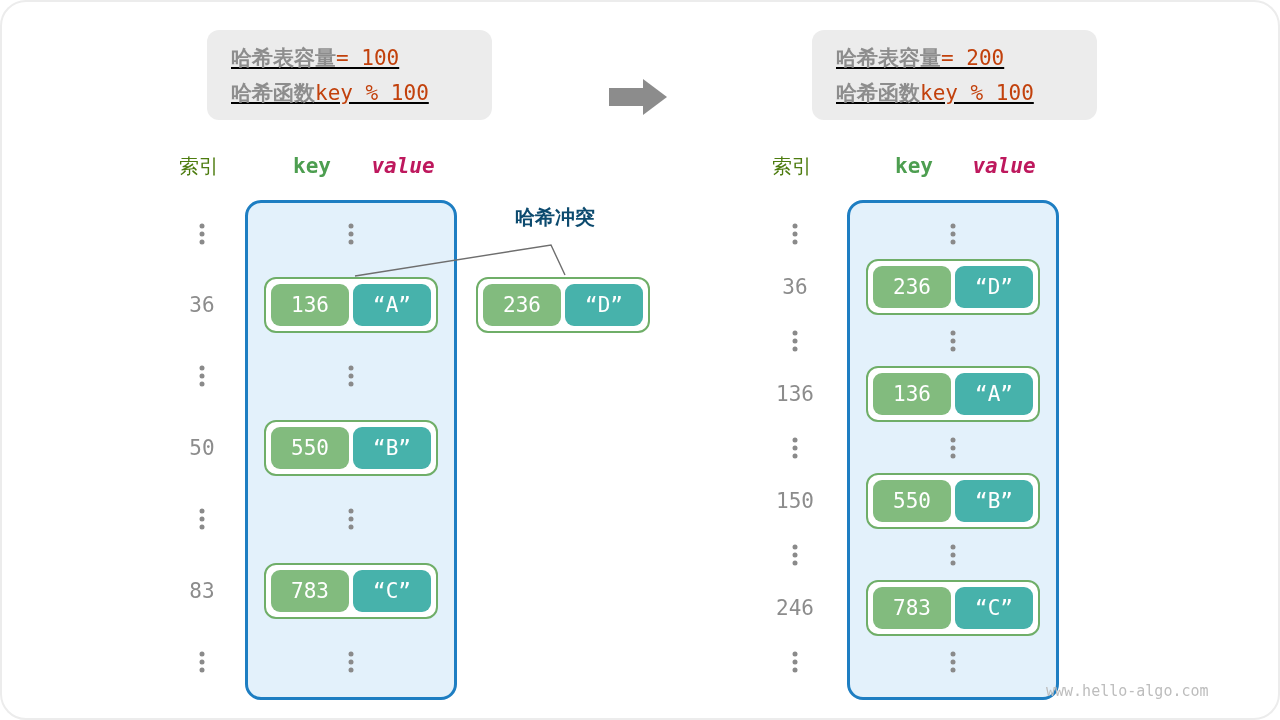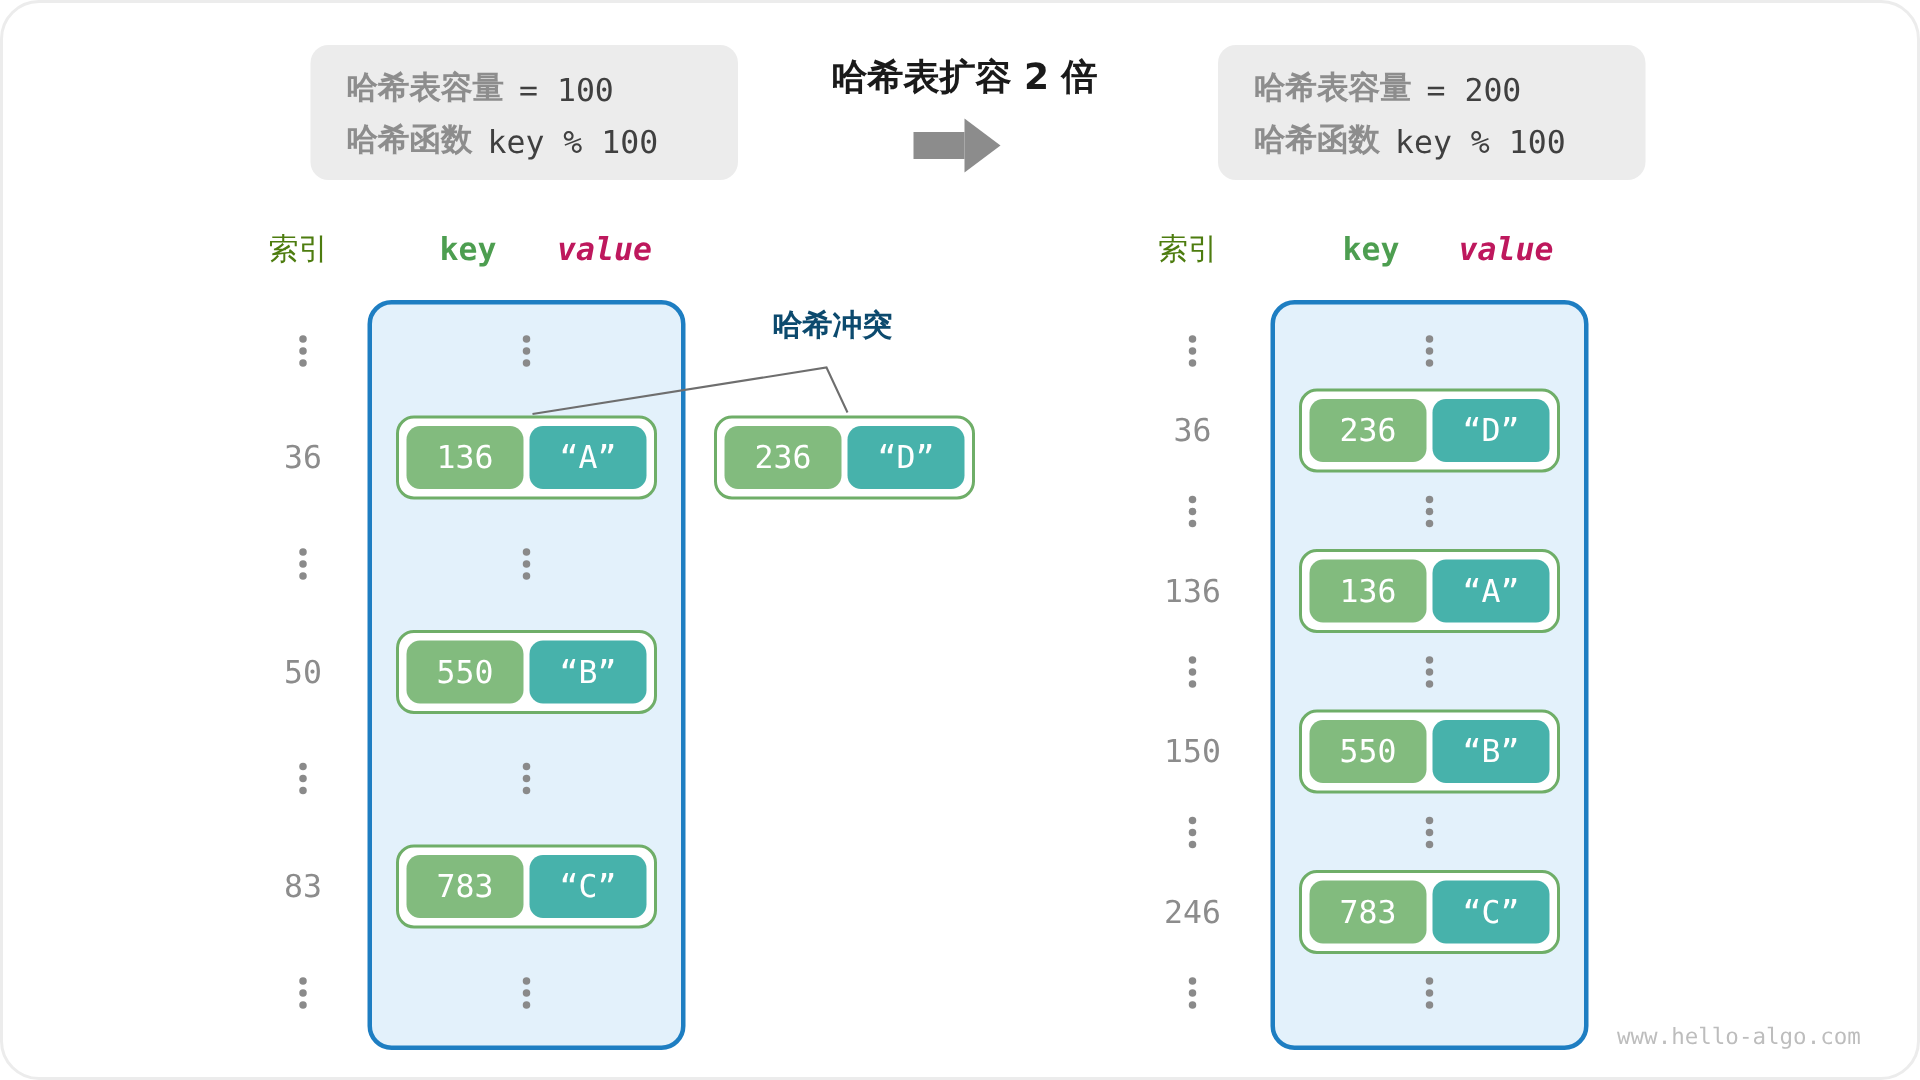--- a/index.html
+++ b/index.html
@@ -18,23 +18,23 @@
   
   .infobox{
     position:absolute;
     width:285px;height:90px;
     background:#ececec;
     border-radius:12px;
     display:flex;flex-direction:column;justify-content:center;
     padding-left:24px;box-sizing:border-box;
     gap:7px;
   }
-  .infobox .line{display:flex;align-items:flex-end;gap:10px;white-space:nowrap;}
+  .infobox .line{display:flex;align-items:center;gap:0;white-space:nowrap;text-decoration:underline;}
   .infobox .cjk{font-weight:bold;color:#8d8d8d;font-size:21px;}
-  .infobox .mono{font-family:"DejaVu Sans Mono", monospace;color:#404040;font-size:21px;}
+  .infobox .mono{font-family:"DejaVu Sans Mono", monospace;color:#c2410c;font-size:21px;}
 
   .title{
     position:absolute;left:641px;top:49px;transform:translate(-50%,-50%);
     font-size:24px;font-weight:bold;color:#1a1a1a;white-space:nowrap;
   }
   .arrow{position:absolute;left:607px;top:77px;display:flex;align-items:center;}
   .arrow .body{width:34px;height:18px;background:#8c8c8c;display:inline-block;}
   .arrow .head{width:0;height:0;border-left:24px solid #8c8c8c;border-top:18px solid transparent;border-bottom:18px solid transparent;display:inline-block;}
 
   
@@ -74,41 +74,40 @@
   
   .vdots{display:flex;flex-direction:column;gap:3px;align-items:center;}
   .vdots i{width:5px;height:5px;border-radius:50%;background:#8a8a8a;display:block;}
 
   .collision-label{
     font-size:20px;font-weight:bold;color:#0c4a6e;white-space:nowrap;
   }
   .connector{position:absolute;left:0;top:0;pointer-events:none;}
 
   .watermark{
-    position:absolute;left:1076px;top:680px;
+    position:absolute;left:1044px;top:680px;
     font-family:"DejaVu Sans Mono", monospace;font-size:15px;color:#bdbdbd;white-space:nowrap;
   }
 </style>
 </head>
 <body>
 
 <div class="canvas">
 
   <div class="infobox" style="left:205px;top:28px;">
     <div class="line">
       <span class="cjk">哈希表容量</span>
       <span class="mono">= 100</span>
     </div>
     <div class="line">
       <span class="cjk">哈希函数</span>
       <span class="mono">key % 100</span>
     </div>
   </div>
 
-  <div class="title">哈希表扩容 2 倍</div>
   <div class="arrow">
     <span class="body"></span>
     <span class="head"></span>
   </div>
 
   <div class="infobox" style="left:810px;top:28px;">
     <div class="line">
       <span class="cjk">哈希表容量</span>
       <span class="mono">= 200</span>
     </div>

